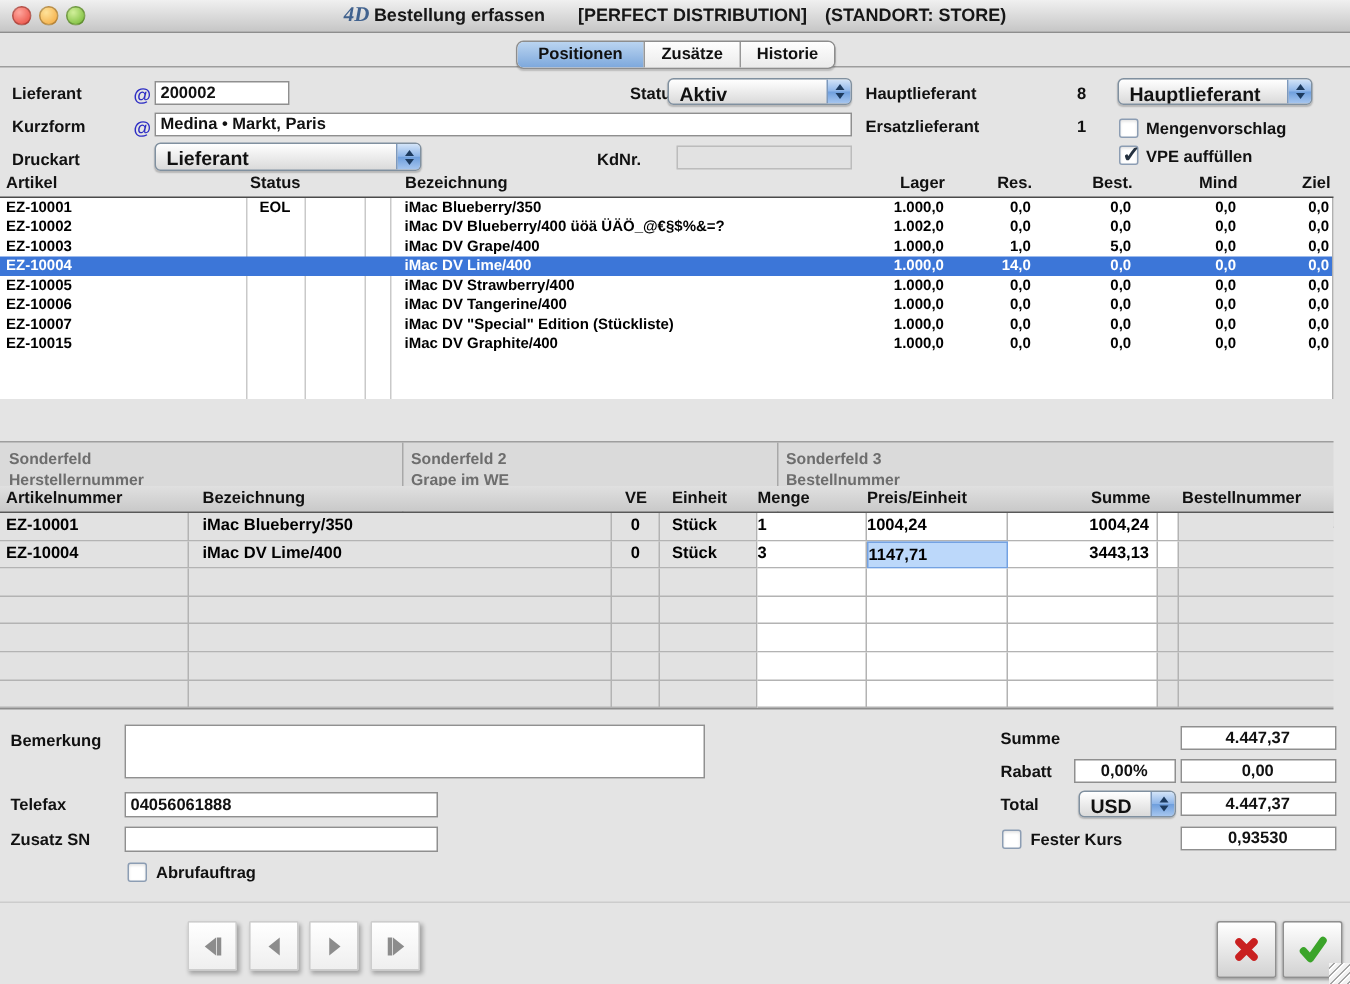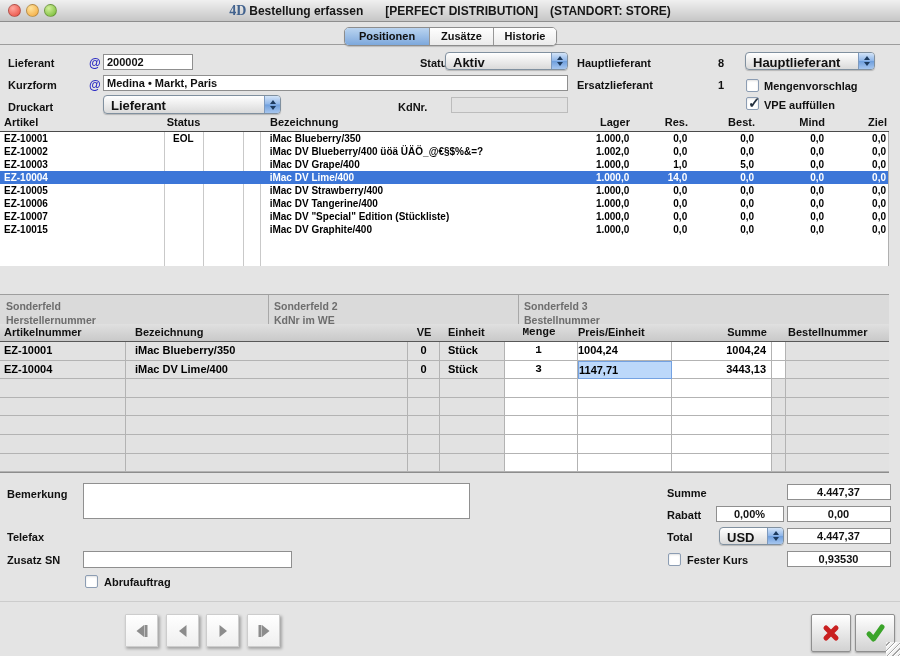--- a/index.html
+++ b/index.html
@@ -9,21 +9,21 @@
 
   
   .titlebar { position:absolute; top:0; left:0; width:900px; height:22px;
     background:linear-gradient(#f0f0f0,#c6c6c6); border-bottom:1px solid #8e8e8e; }
   .tl { position:absolute; top:4px; width:13px; height:13px; border-radius:50%; border:1px solid rgba(0,0,0,.25); }
   .tl.red    { left:8px;  background:radial-gradient(circle at 35% 30%, #ffa79e, #e8473b); }
   .tl.yellow { left:26px; background:radial-gradient(circle at 35% 30%, #ffe39b, #f2a63a); }
   .tl.green  { left:44px; background:radial-gradient(circle at 35% 30%, #d2f09b, #6fb62e); }
   .title { position:absolute; top:3px; left:0; width:100%; text-align:center;
     font-size:12px; font-weight:bold; color:#161616; white-space:nowrap; }
-  .logo4d { font-family:"Liberation Serif", serif; font-weight:bold;
+  .logo4d { font-family:"Liberation Serif", serif; font-style:italic; font-weight:bold;
     color:#41628e; font-size:14px; margin-right:3px; }
   .title .gap { display:inline-block; width:22px; }
 
   
   .tabline { position:absolute; top:44px; left:0; width:900px; height:1px; background:#9d9d9d; }
   .segmented { position:absolute; left:344px; top:27px; height:19px; display:flex;
     border:1px solid #8d8d8d; border-radius:5px; overflow:hidden; background:#fff;
     box-shadow:0 1px 1px rgba(0,0,0,.18); }
   .seg { text-align:center; font-size:11px; font-weight:bold; color:#101010; line-height:17px;
     background:linear-gradient(#fefefe,#ebebeb); border-right:1px solid #979797; cursor:default; }
@@ -83,21 +83,21 @@
     border-bottom:1px solid #585858; line-height:17px; }
   .t2-body { position:absolute; top:342px; left:0; width:889px; border-bottom:1px solid #8d8d8d; }
   .t2-row { display:flex; height:18.6px; font-size:11px; font-weight:bold; color:#000; }
   .d { border-right:1px solid #b3b3b3; border-bottom:1px solid #b3b3b3; background:#e2e2e2;
     line-height:17px; overflow:hidden; white-space:nowrap; }
   .d.white { background:#fff; }
   .d.ca { width:126px; padding-left:4px; }
   .d.cb { width:282px; padding-left:9px; }
   .d.cve{ width:32px; text-align:center; }
   .d.ce { width:65px; padding-left:8px; }
-  .d.cm { width:73px; text-align:center; padding-right:5px;font-family:Liberation Mono, monospace; }
+  .d.cm { width:73px; text-align:left; padding-right:5px; }
   .d.cp { width:94px; text-align:left; padding-right:4px; }
   .d.cs { width:100px; text-align:right; padding-right:5px; }
   .d.cn { width:14px; }
   .d.cbn{ width:103px; padding-left:2px; border-right:none; }
   .d.cellsel { background:#bcd8fa; border:1px solid #74a2e2; }
   .t2-head .d { background:transparent; border-right:none; border-bottom:none; }
 
   
   textarea.memo { position:absolute; left:83px; top:483px; width:387px; height:36px;
     border:1px solid #909090; background:#fff; resize:none;
@@ -292,21 +292,21 @@
   </div>
 
   <div class="sonderfeld">
     <div class="div" style="left:268px;"></div>
     <div class="div" style="left:518px;"></div>
     <div class="sf" style="left:6px; top:5px;">Sonderfeld</div>
     <div class="sf" style="left:6px; top:19px;">Herstellernummer</div>
     <div class="sf" style="left:6px; top:33px;">VPE</div>
     <div class="sf" style="left:118px; top:33px;">Reichweite</div>
     <div class="sf" style="left:274px; top:5px;">Sonderfeld 2</div>
-    <div class="sf" style="left:274px; top:19px;">KdNr im WE</div>
+    <div class="sf" style="left:274px; top:19px;">Grape im WE</div>
     <div class="sf" style="left:274px; top:33px;">Elektro Verord.</div>
     <div class="sf" style="left:524px; top:5px;">Sonderfeld 3</div>
     <div class="sf" style="left:524px; top:19px;">Bestellnummer</div>
     <div class="sf" style="left:524px; top:33px;">Status</div>
   </div>
 
   <div class="t2-head">
     <div class="d ca">Artikelnummer</div>
     <div class="d cb">Bezeichnung</div>
     <div class="d cve">VE</div>
@@ -393,20 +393,21 @@
         <div class="d cp white"></div>
         <div class="d cs white"></div>
         <div class="d cn"></div>
         <div class="d cbn"></div>
     </div>
   </div>
 
   <div class="lbl" style="left:7px; top:488px;">Bemerkung</div>
   <textarea class="memo" style=""></textarea>
   <div class="lbl" style="left:7px; top:531px;">Telefax</div>
+  <input class="tfield" style="left: 83px; top: 528px; width: 209px; height: 17px;" value="04056061888">
   <div class="lbl" style="left:7px; top:554px;">Zusatz SN</div>
   <input class="tfield" style="left: 83px; top: 551px; width: 209px; height: 17px;" value="">
   <div class="checkbox" style="left:85px; top:575px;"></div>
   <div class="lbl" style="left:104px; top:576px;">Abrufauftrag</div>
 
   <div class="lbl" style="left:667px; top:487px;">Summe</div>
   <div class="vbox" style="left:787px; top:484px; width:104px;">4.447,37</div>
   <div class="lbl" style="left:667px; top:509px;">Rabatt</div>
   <div class="vbox" style="left:716px; top:506px; width:68px;">0,00%</div>
   <div class="vbox" style="left:787px; top:506px; width:104px;">0,00</div>

